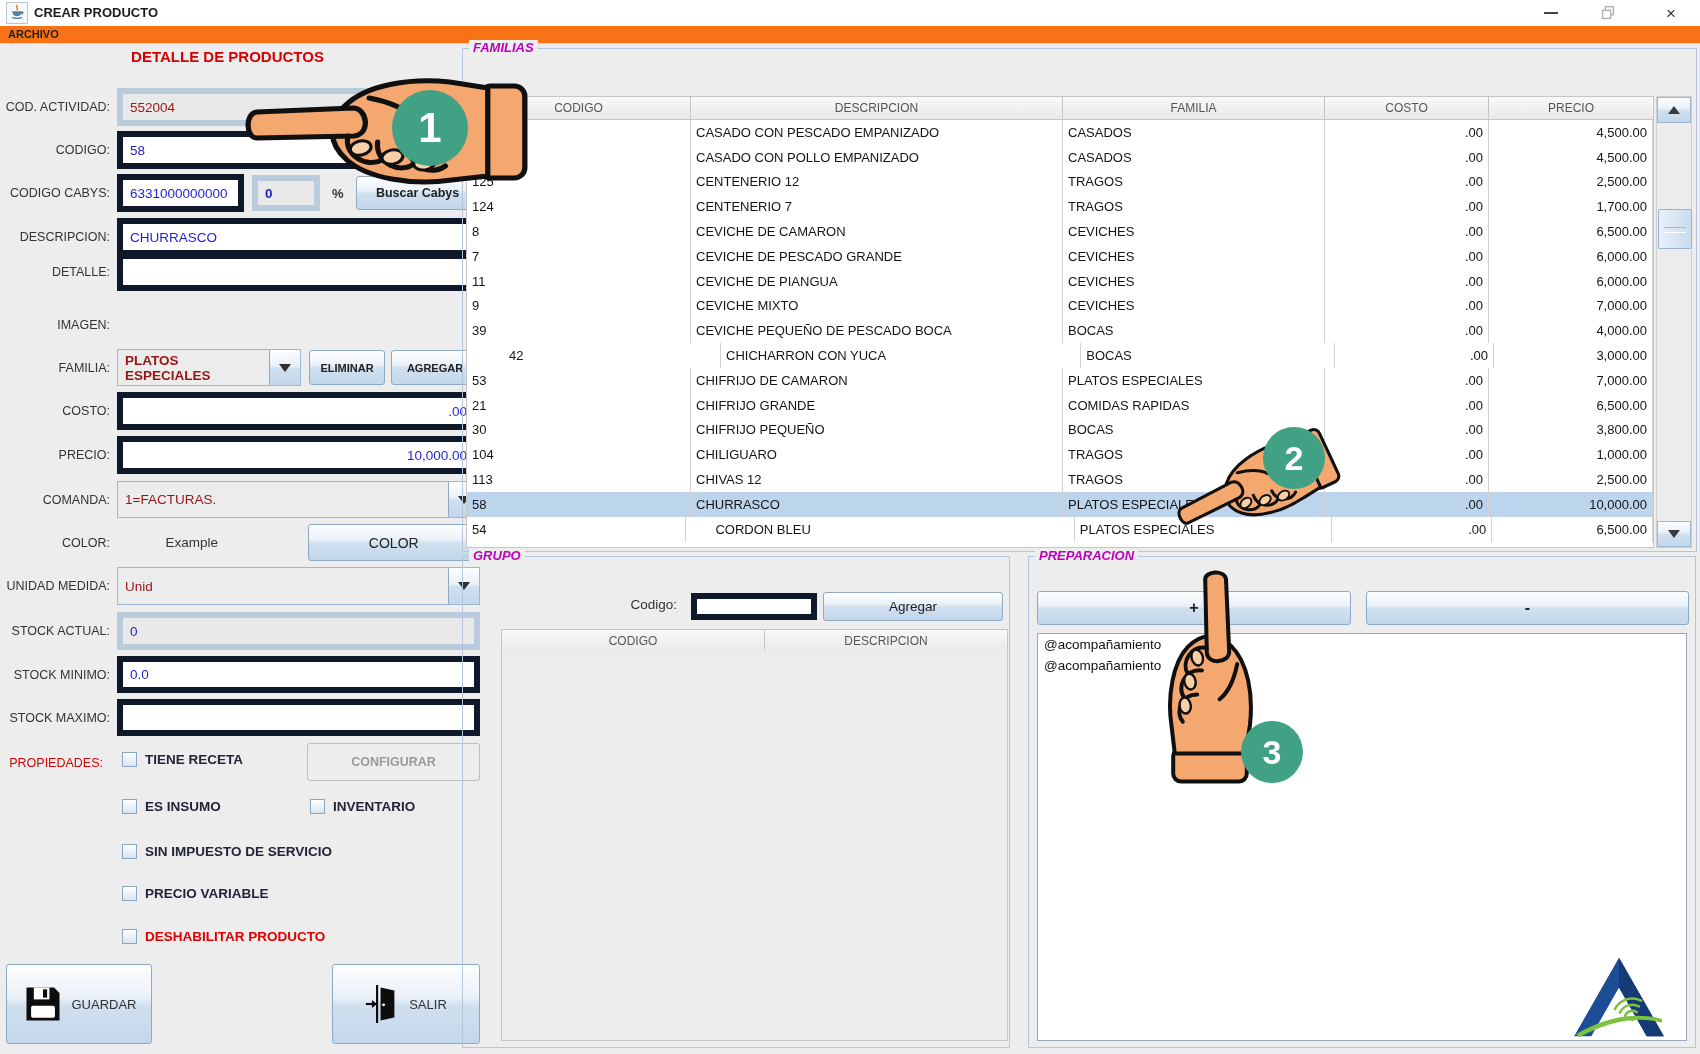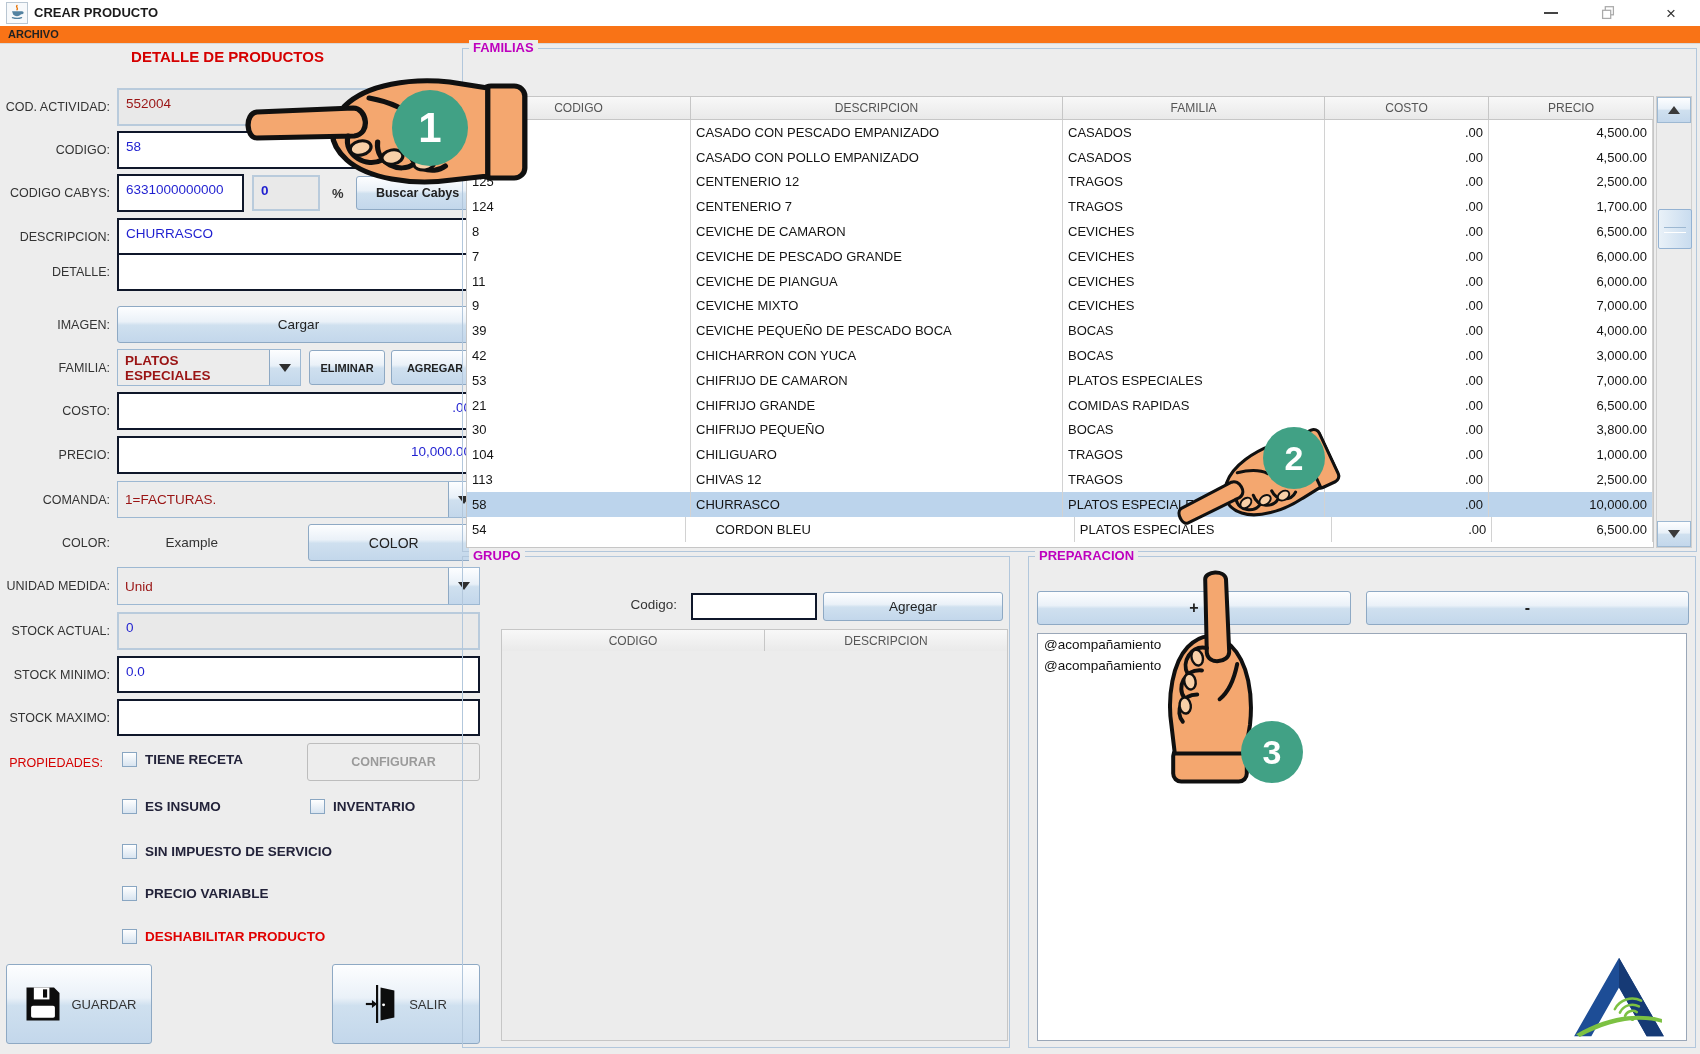--- a/index.html
+++ b/index.html
@@ -15,21 +15,21 @@
   .menubar{position:absolute;left:0;top:26px;width:1700px;height:18px;background:#f97316;border-bottom:1px solid #d8d8d8;box-sizing:border-box;}
   .menuitem{position:absolute;left:8px;top:2px;font-size:11px;font-weight:bold;color:#222;cursor:pointer;}
   .content-bg{position:absolute;left:0;top:44px;width:1700px;height:1010px;background:#ededed;}
   
   .abs{position:absolute;box-sizing:border-box;}
   .btn{background:linear-gradient(#fdfeff,#eaf1f8 42%,#cfe0ef 52%,#c3d7eb);
        border:1px solid #8ea9c4;border-radius:3px;display:flex;align-items:center;justify-content:center;
        font-size:12.5px;color:#222;cursor:pointer;box-sizing:border-box;}
   .btn.bold{font-weight:bold;}
   .btn.dis{background:#ededed;border-color:#bdbdbd;color:#9a9a9a;cursor:default;}
-  .tf{background:#fff;border:2px solid #0f172a;display:flex;padding:6px 7px;box-sizing:border-box;font-size:13.5px;}
+  .tf{background:#fff;border:6px solid #0f172a;display:flex;align-items:center;padding:6px 7px;box-sizing:border-box;font-size:13.5px;}
   .tf.dis{background:#e9e9e9;border-color:#b9cbdc;}
   .blue{color:#1f1fd0;} .maroon{color:#9a1414;} .boldtxt{font-weight:bold;}
   .rightal{margin-left:auto;}
   .combo{border:1px solid #9db8d2;background:#ececec;display:flex;align-items:stretch;box-sizing:border-box;}
   .combo .cbody{flex:1;display:flex;align-items:center;padding:0 7px;font-size:13.5px;}
   .combo .carrow{width:30px;border-left:1px solid #8ea9c4;background:linear-gradient(#fdfeff,#e8f0f8 45%,#cfe0ef 52%,#c3d7eb);
        display:flex;align-items:center;justify-content:center;cursor:pointer;}
   .tri-dn{width:0;height:0;border-left:6px solid transparent;border-right:6px solid transparent;border-top:8px solid #2e2e2e;}
   .tri-up-s{width:0;height:0;border-left:6px solid transparent;border-right:6px solid transparent;border-bottom:8px solid #3a3a3a;}
   .tri-dn-s{width:0;height:0;border-left:6px solid transparent;border-right:6px solid transparent;border-top:8px solid #3a3a3a;}
@@ -40,21 +40,21 @@
   .flabel{width:110px;text-align:right;padding-right:7px;font-size:12.5px;color:#333;flex:none;}
   .flabel.red{color:#d50000;}
   .cbrow{position:absolute;display:flex;align-items:flex-start;cursor:pointer;}
   .cb{width:15px;height:15px;border:1px solid #89a6c2;background:linear-gradient(#ffffff,#d8e4f0);flex:none;box-sizing:border-box;}
   .cbl{font-weight:bold;font-size:13.5px;color:#23233a;margin-left:8px;white-space:nowrap;}
   .cbl.red{color:#e00000;}
   .bigbtn{flex-direction:row;gap:6px;font-size:13px;color:#333;}
   
   .gbox{position:absolute;border:1px solid #b2c7dc;box-sizing:border-box;}
   .gtitle{position:absolute;top:-9px;left:6px;background:#ededed;padding:0 4px;
-          color:#be00be;font-weight:bold;font-size:13px;}
+          color:#be00be;font-weight:bold;font-size:13px;font-style:italic;}
   
   .thead{position:absolute;display:flex;border:1px solid #c6c6c6;box-sizing:border-box;background:#efefef;}
   .th{height:22px;background:linear-gradient(#f8f8f8,#e9e9e9);border-right:1px solid #c6c6c6;
       display:flex;align-items:center;justify-content:center;font-size:12px;color:#555;box-sizing:border-box;}
   .th:last-child{border-right:none;}
   .tbody{position:absolute;background:#fff;border:1px solid #c6c6c6;border-top:none;box-sizing:border-box;overflow:hidden;}
   .trow{display:flex;height:24.8px;cursor:pointer;}
   .trow.sel{background:#bcd4ec;}
   .td{display:flex;align-items:center;padding:0 5px;font-size:13px;color:#141414;
       border-right:1px solid #d2d2d2;box-sizing:border-box;white-space:nowrap;overflow:hidden;}
@@ -145,21 +145,20 @@
 
   <div class="frow" style="top:253px;height:38px;width:480px">
     <span class="flabel">DETALLE:</span>
     <div class="tf" style="width:364px;height:38px">
       <span></span>
     </div>
   </div>
 
   <div class="frow" style="top:306px;height:37px;width:480px">
     <span class="flabel">IMAGEN:</span>
-    <div class="btn" style="width:364px;height:37px;font-size:13.5px">Cargar</div>
   </div>
 
   <div class="frow" style="top:349px;height:37px;width:480px">
     <span class="flabel">FAMILIA:</span>
     <div class="combo" style="width:184px;height:37px">
       <span class="cbody maroon boldtxt" style="font-size:13.5px">PLATOS ESPECIALES</span>
       <span class="carrow">
           <span class="tri-dn"></span>
         </span>
     </div>
@@ -344,21 +343,21 @@
         <div class="td num" style="width: 164px;">7,000.00</div>
       </div>
       <div class="trow">
         <div class="td" style="width: 224px;">39</div>
         <div class="td" style="width: 372px;">CEVICHE PEQUEÑO DE PESCADO BOCA</div>
         <div class="td" style="width: 262px;">BOCAS</div>
         <div class="td num" style="width: 164px;">.00</div>
         <div class="td num" style="width: 164px;">4,000.00</div>
       </div>
       <div class="trow">
-        <div class="td" style="width: 224px;">42</div>
+        <div class="td" style="width: 224px; margin-left: 37px;">42</div>
         <div class="td" style="width: 372px;">CHICHARRON CON YUCA</div>
         <div class="td" style="width: 262px;">BOCAS</div>
         <div class="td num" style="width: 164px;">.00</div>
         <div class="td num" style="width: 164px;">3,000.00</div>
       </div>
       <div class="trow">
         <div class="td" style="width: 224px;">53</div>
         <div class="td" style="width: 372px;">CHIFRIJO DE CAMARON</div>
         <div class="td" style="width: 262px;">PLATOS ESPECIALES</div>
         <div class="td num" style="width: 164px;">.00</div>

